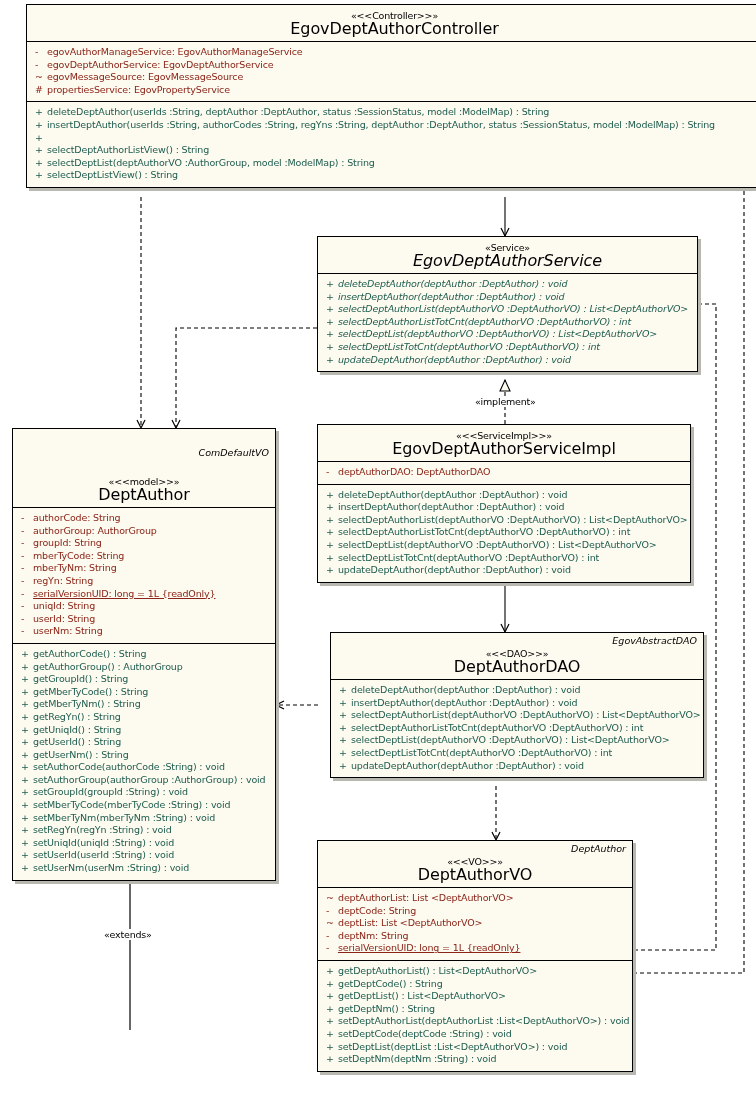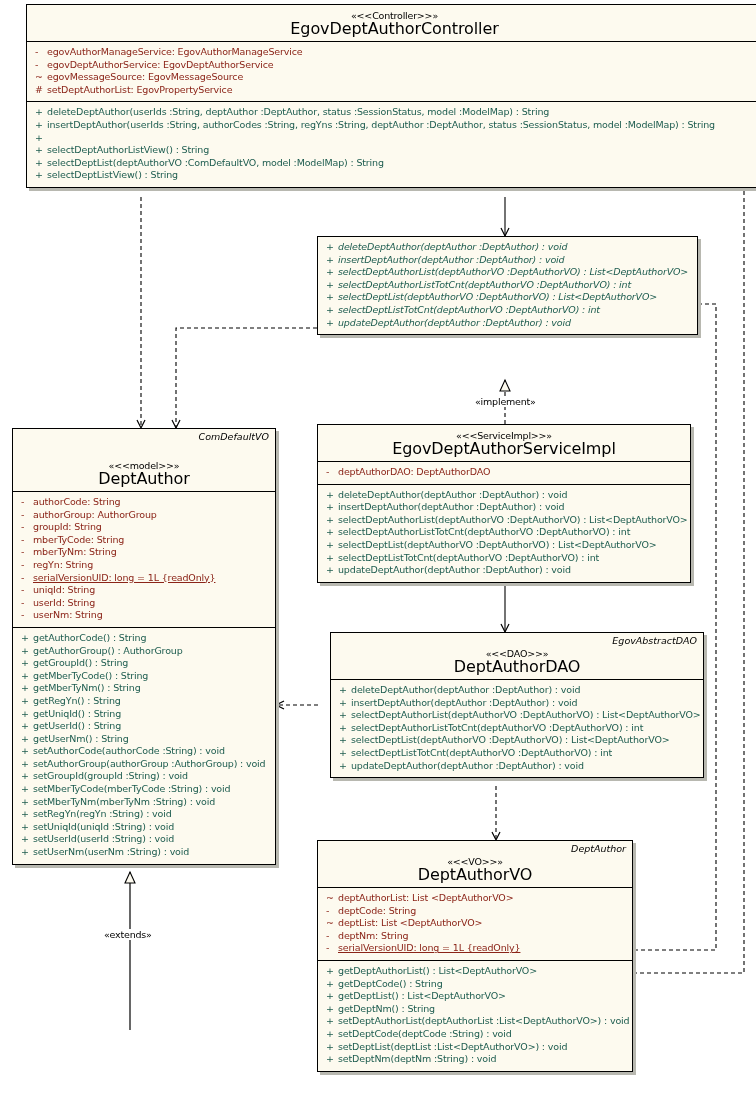--- a/index.html
+++ b/index.html
@@ -180,51 +180,56 @@
       <div class="member">
         <span class="vis">-</span>
         <span class="mtext">egovDeptAuthorService:  EgovDeptAuthorService</span>
       </div>
       <div class="member">
         <span class="vis">~</span>
         <span class="mtext">egovMessageSource:  EgovMessageSource</span>
       </div>
       <div class="member">
         <span class="vis">#</span>
-        <span class="mtext">setDeptAuthorList:  EgovPropertyService</span>
+        <span class="mtext">propertiesService:  EgovPropertyService</span>
       </div>
     </div>
   <div class="compartment ops">
       <div class="member">
         <span class="vis">+</span>
         <span class="mtext">deleteDeptAuthor(userIds :String, deptAuthor :DeptAuthor, status :SessionStatus, model :ModelMap) : String</span>
       </div>
       <div class="member">
         <span class="vis">+</span>
         <span class="mtext">insertDeptAuthor(userIds :String, authorCodes :String, regYns :String, deptAuthor :DeptAuthor, status :SessionStatus, model :ModelMap) : String</span>
       </div>
       <div class="member">
         <span class="vis">+</span>
       </div>
       <div class="member">
         <span class="vis">+</span>
         <span class="mtext">selectDeptAuthorListView() : String</span>
       </div>
       <div class="member">
         <span class="vis">+</span>
-        <span class="mtext">selectDeptList(deptAuthorVO :ComDefaultVO, model :ModelMap) : String</span>
+        <span class="mtext">selectDeptList(deptAuthorVO :AuthorGroup, model :ModelMap) : String</span>
       </div>
       <div class="member">
         <span class="vis">+</span>
         <span class="mtext">selectDeptListView() : String</span>
       </div>
     </div>
 </div>
 
 <div class="uml-class" style="left:317px; top:236px; width:381px;">
+  <div class="uml-head">
+    <div class="parent-tag"></div>
+    <div class="stereotype">«Service»</div>
+    <div class="cname italic">EgovDeptAuthorService</div>
+  </div>
   <div class="compartment ops">
       <div class="member italic">
         <span class="vis">+</span>
         <span class="mtext">deleteDeptAuthor(deptAuthor :DeptAuthor) : void</span>
       </div>
       <div class="member italic">
         <span class="vis">+</span>
         <span class="mtext">insertDeptAuthor(deptAuthor :DeptAuthor) : void</span>
       </div>
       <div class="member italic">
@@ -326,21 +331,21 @@
         <span class="mtext">selectDeptListTotCnt(deptAuthorVO :DeptAuthorVO) : int</span>
       </div>
       <div class="member">
         <span class="vis">+</span>
         <span class="mtext">updateDeptAuthor(deptAuthor :DeptAuthor) : void</span>
       </div>
     </div>
 </div>
 
 <div class="uml-class" style="left:12px; top:428px; width:264px;">
-  <div class="uml-head" style="padding-top:30px;">
+  <div class="uml-head" style="padding-top:30px;margin-top:16px;">
     <div class="parent-tag">ComDefaultVO</div>
     <div class="stereotype">«&lt;&lt;model&gt;&gt;»</div>
     <div class="cname">DeptAuthor</div>
   </div>
   <div class="compartment attrs">
       <div class="member">
         <span class="vis">-</span>
         <span class="mtext">authorCode:  String</span>
       </div>
       <div class="member">

